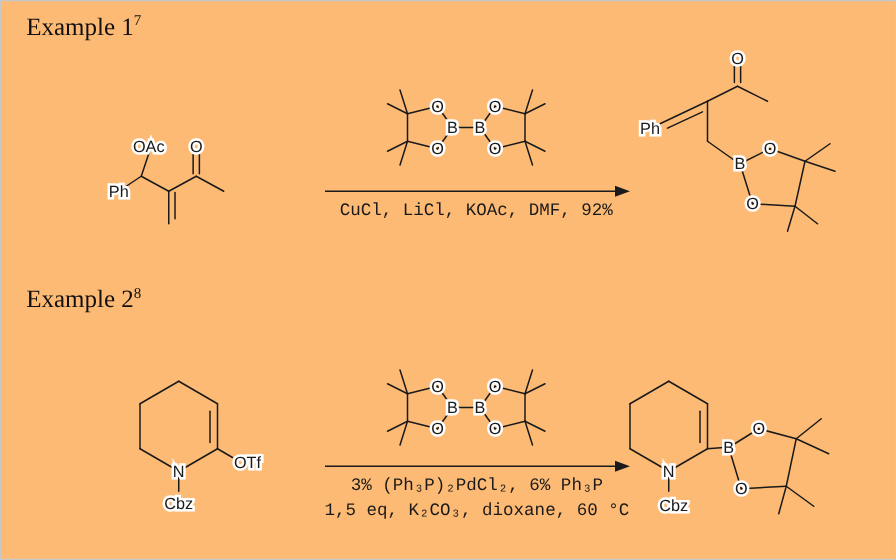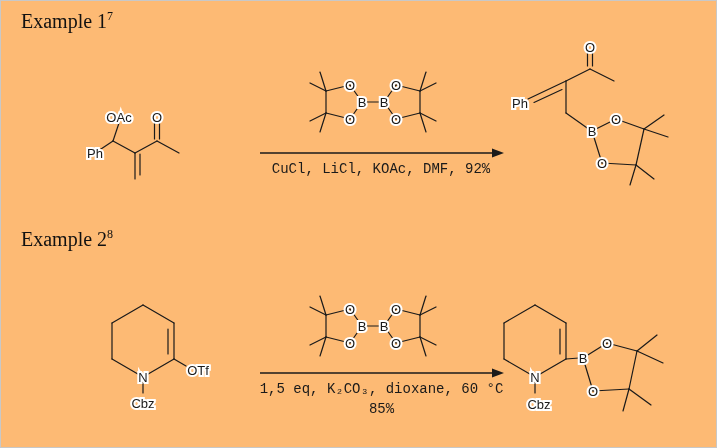--- a/index.html
+++ b/index.html
@@ -167,22 +167,22 @@
     <text class="atom" x="77" y="68.5">O</text>
     <text class="atom" x="123" y="68.5">O</text>
   </svg>
 
   <svg class="struct" style="left:258px; top:365px;" width="246" height="14" viewBox="0 0 246 14">
     <line class="arrowline" x1="1" y1="7" x2="233" y2="7"></line>
     <polygon points="233,2.6 245,7 233,11.4" fill="#1a1a1a"></polygon>
   </svg>
 
   <div class="cond" style="left:243px; top:378px; width:275px;">
+    <div>3% (Ph₃P)₂PdCl₂, 6% Ph₃P</div>
     <div>1,5 eq, K₂CO₃, dioxane, 60 °C</div>
-    <div>85%</div>
   </div>
 
   <svg class="struct" style="left:498px; top:288px;" width="210" height="155" viewBox="0 0 210 155">
     <g class="bond">
       <path d="M36,16 L67,34"></path>
       <path d="M67,34 L67,70"></path>
       <path d="M61,40 L61,65"></path>
       <path d="M67,70 L36,88"></path>
       <path d="M36,88 L5,70"></path>
       <path d="M5,70 L5,34"></path>

